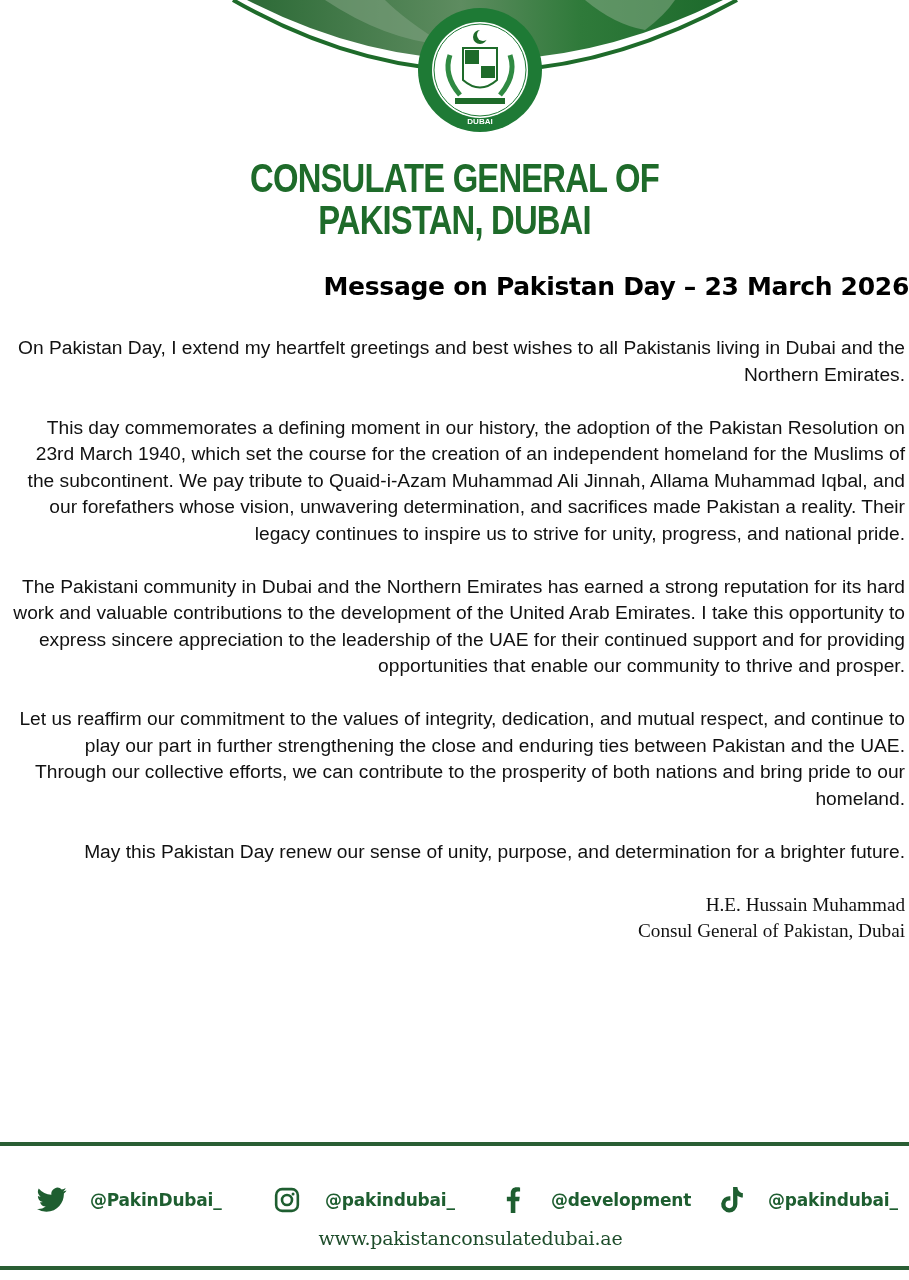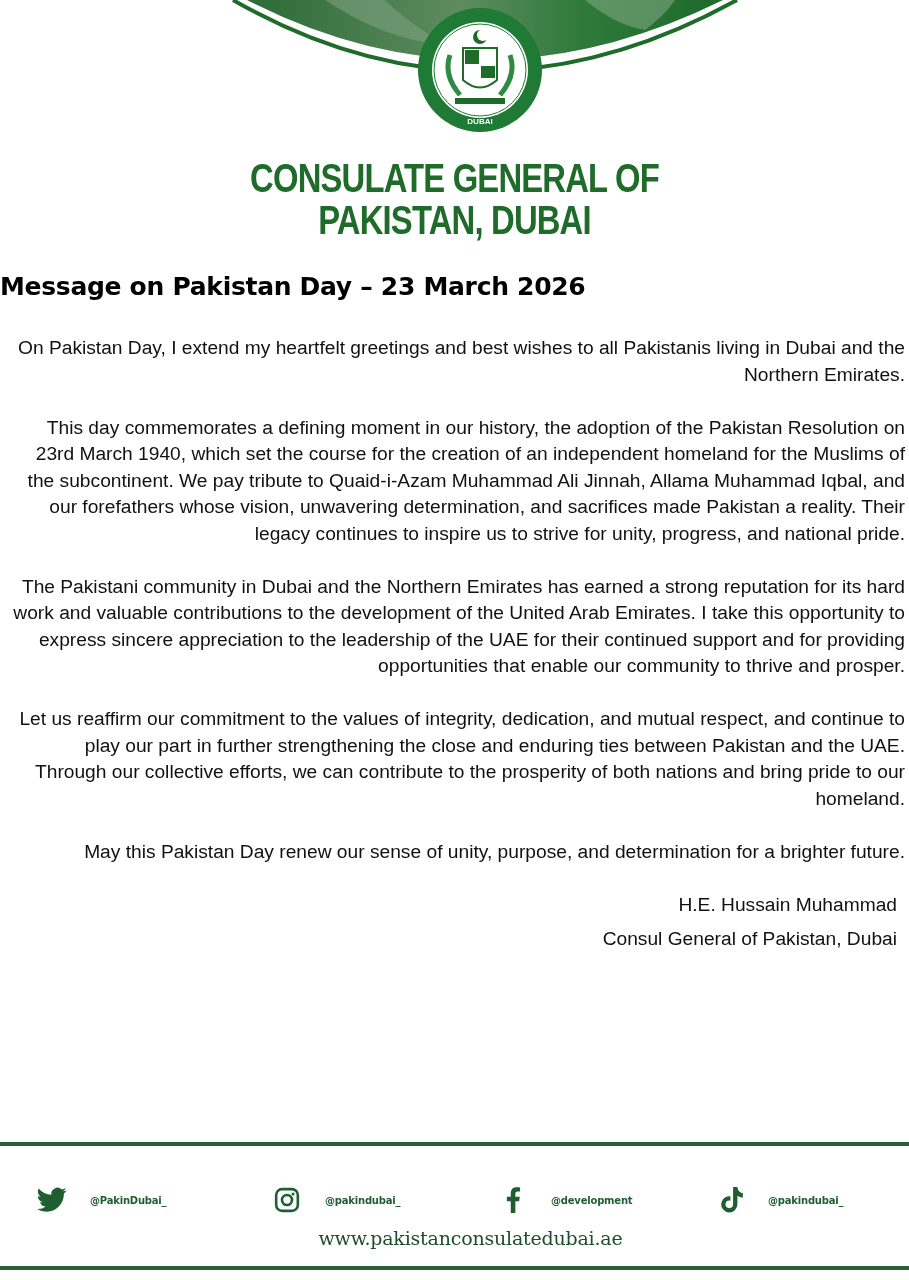--- a/index.html
+++ b/index.html
@@ -5,33 +5,33 @@
   html, body { margin:0; padding:0; background:#ffffff; }
   body { width:909px; height:1280px; position:relative; overflow:hidden; font-family:"Liberation Sans", sans-serif; color:#111; }
 
   #banner { position:absolute; left:0; top:0; width:909px; height:140px;padding-left:25px; }
   #banner svg { display:block; }
 
   .org-title { position:absolute; left:0; width:909px; text-align:center; font-family:"Liberation Sans", sans-serif; font-weight:bold; color:#1e6b2a; font-size:40px; letter-spacing:-1px; transform:scaleX(0.82); transform-origin:center; line-height:42px; }
   #org1 { top:157px; }
   #org2 { top:199px; }
 
-  #msg-title { position:absolute; top:272px; left:0; width:909px; text-align:left; font-weight:bold; font-size:25px; color:#000; font-family:"DejaVu Sans", sans-serif; letter-spacing:-0.3px; }
+  #msg-title { position:absolute; top:272px; left:0; width:909px; text-align:right; font-weight:bold; font-size:25px; color:#000; font-family:"DejaVu Sans", sans-serif; letter-spacing:-0.3px; }
 
   #body { position:absolute; top:335px; left:10px; width:895px; font-size:19.2px; line-height:26.5px; color:#111; font-family:"Liberation Sans", sans-serif; }
   #body p { margin:0 0 26.5px 0;text-align:right; }
-  #body p.sig { margin:8px; }
+  #body p.sig { margin:0;font-family:Liberation Serif, serif; }
 
   .hr { position:absolute; left:0; width:909px; height:4px; background:#2a5e34; }
   #hr1 { top:1142px; }
   #hr2 { top:1266px; }
 
   .social { position:absolute; top:1184px; height:32px; display:flex; align-items:center; }
   .social .ico { width:32px; height:32px; display:flex; align-items:center; justify-content:center; }
-  .social .handle { margin-left:22px; font-size:10px; font-weight:bold; color:#1e5e30; font-family:"DejaVu Sans", sans-serif; letter-spacing:-0.2px;text-align:center; }
+  .social .handle { margin-left:22px; font-size:17px; font-weight:bold; color:#1e5e30; font-family:"DejaVu Sans", sans-serif; letter-spacing:-0.2px;text-align:center; }
   #s-tw { left:36px; }
   #s-ig { left:271px; }
   #s-fb { left:497px; }
   #s-tt { left:716px; }
   #s-tt .handle { margin-left:20px; }
 
   #website { position:absolute; top:1227px; left:16px; width:909px; text-align:center; font-family:"DejaVu Serif", serif; font-size:19px; color:#1e4d2b; letter-spacing:-0.2px; }
 </style>
 </head>
 <body>

